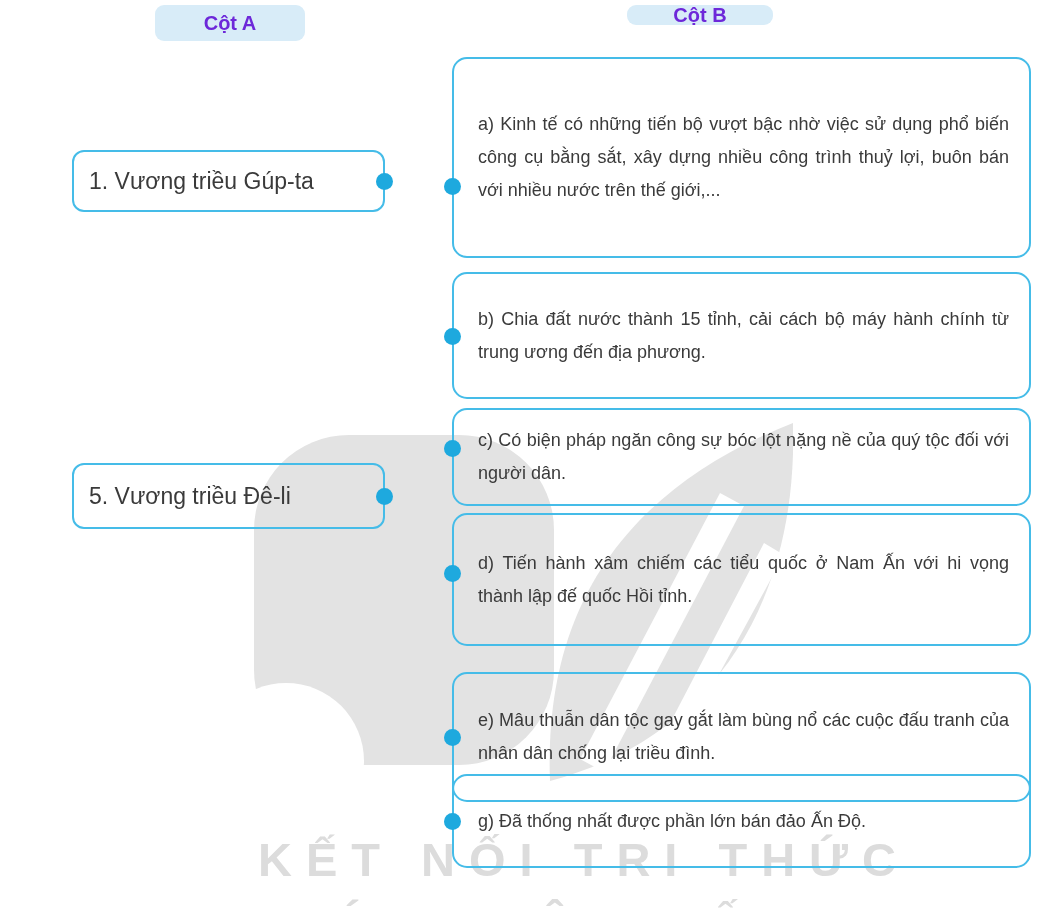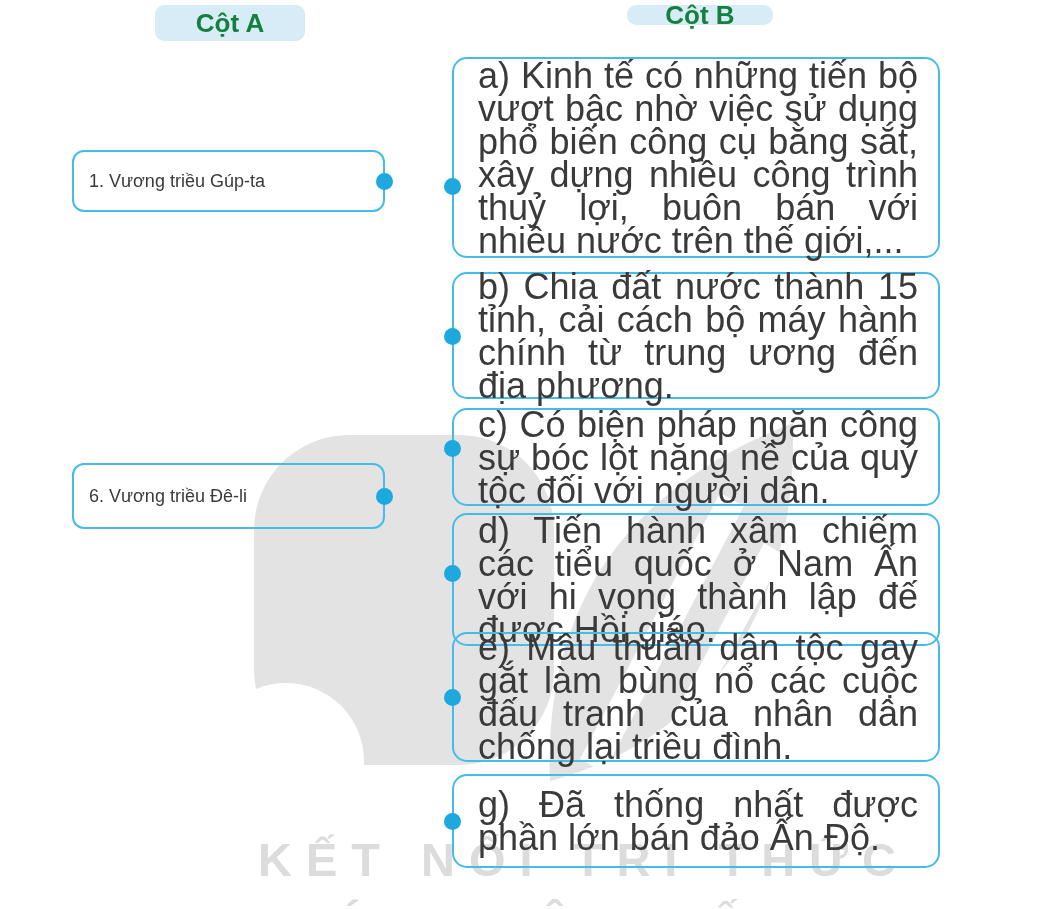--- a/index.html
+++ b/index.html
@@ -28,55 +28,55 @@
   .wm-line2{left:287px;top:849px;}
 
   
   .content{position:absolute;inset:0;z-index:1;}
 
   .header-chip{
     position:absolute;
     background:#d8ecf8;
     border-radius:9px;
     display:flex;align-items:center;justify-content:center;
-    font-weight:bold;font-size:26px;color:#15803d;
+    font-weight:bold;font-size:20px;color:#6d28d9;
   }
   .header-a{left:155px;top:5px;width:150px;height:36px;}
   .header-b{left:627px;top:5px;width:146px;height:20px;}
 
   .box{
     position:absolute;
     border:2px solid #45bce8;
     background:transparent;
     box-sizing:border-box;
   }
   .box-left{
     left:72px;width:313px;
     border-radius:12px;
     display:flex;align-items:center;
     padding-left:15px;
-    font-size:18px;
+    font-size:23px;
   }
   .box-1{top:150px;height:62px;}
   .box-2{top:463px;height:66px;}
   .box-3{top:772px;height:64px;}
 
   .box-right{
-    left:452px;width:488px;
+    left:452px;width:579px;
     border-radius:15px;
     display:flex;align-items:center;
     padding:6px 20px 6px 24px;
-    font-size:36px;line-height:33px;
+    font-size:18px;line-height:33px;
   }
   .box-right .txt{width:100%;text-align:justify;}
   .box-a{top:57px;height:201px;}
   .box-b{top:272px;height:127px;}
   .box-c{top:408px;height:98px;}
   .box-d{top:513px;height:133px;}
-  .box-e{top:632px;height:130px;}
+  .box-e{top:672px;height:130px;}
   .box-g{top:774px;height:94px;justify-content:center;}
 
   .dot{
     position:absolute;
     width:17px;height:17px;
     border-radius:50%;
     background:#1ea9de;
   }
   .dot-right{right:-10px;top:50%;margin-top:-8px;}
   .dot-left{left:-10px;}
@@ -106,21 +106,21 @@
 
     <div class="header-chip header-a">Cột A</div>
     <div class="header-chip header-b">Cột B</div>
 
     <div class="box box-left box-1">
       <span>1. Vương triều Gúp-ta</span>
       <span class="dot dot-right"></span>
     </div>
 
     <div class="box box-left box-2">
-      <span>6. Vương triều Đê-li</span>
+      <span>5. Vương triều Đê-li</span>
       <span class="dot dot-right"></span>
     </div>
 
 
     <div class="box box-right box-a">
       <span class="dot dot-left"></span>
       <div class="txt">a) Kinh tế có những tiến bộ vượt bậc nhờ việc sử dụng phổ biến công cụ bằng sắt, xây dựng nhiều công trình thuỷ lợi, buôn bán với nhiều nước trên thế giới,...</div>
     </div>
 
     <div class="box box-right box-b">
@@ -128,21 +128,21 @@
       <div class="txt">b) Chia đất nước thành 15 tỉnh, cải cách bộ máy hành chính từ trung ương đến địa phương.</div>
     </div>
 
     <div class="box box-right box-c">
       <span class="dot dot-left"></span>
       <div class="txt">c) Có biện pháp ngăn công sự bóc lột nặng nề của quý tộc đối với người dân.</div>
     </div>
 
     <div class="box box-right box-d">
       <span class="dot dot-left"></span>
-      <div class="txt">d) Tiến hành xâm chiếm các tiểu quốc ở Nam Ấn với hi vọng thành lập đế được Hồi giáo.</div>
+      <div class="txt">d) Tiến hành xâm chiếm các tiểu quốc ở Nam Ấn với hi vọng thành lập đế quốc Hồi tỉnh.</div>
     </div>
 
     <div class="box box-right box-e">
       <span class="dot dot-left dot-mid"></span>
       <div class="txt">e) Mâu thuẫn dân tộc gay gắt làm bùng nổ các cuộc đấu tranh của nhân dân chống lại triều đình.</div>
     </div>
 
     <div class="box box-right box-g">
       <span class="dot dot-left dot-mid"></span>
       <div class="txt">g) Đã thống nhất được phần lớn bán đảo Ấn Độ.</div>

